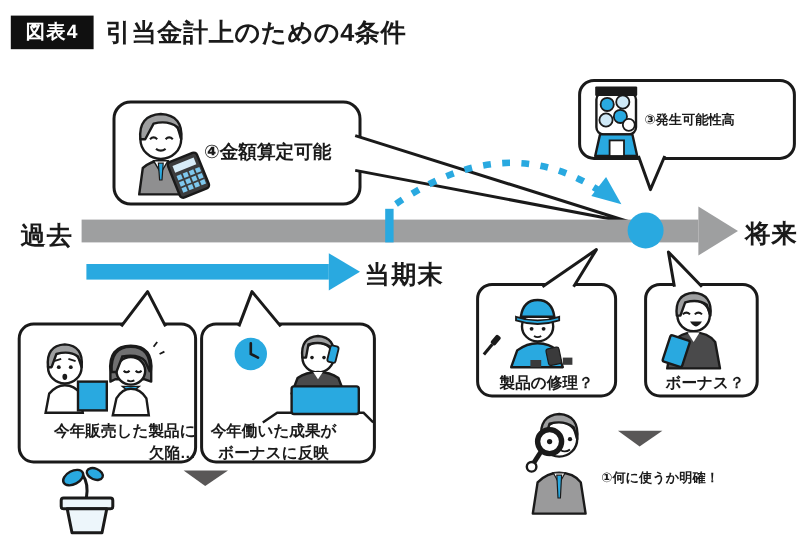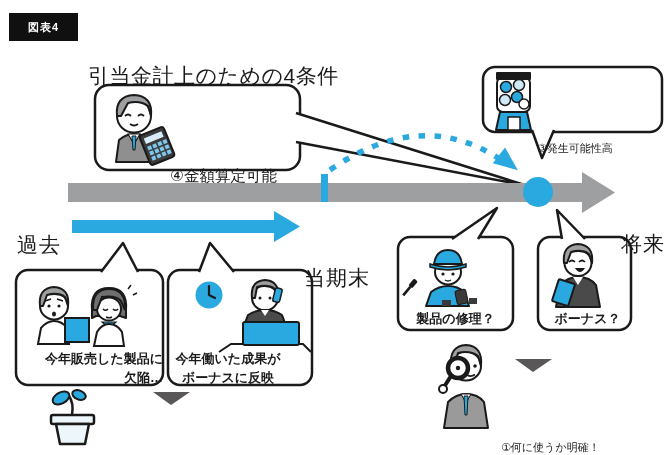--- a/index.html
+++ b/index.html
@@ -1,24 +1,24 @@
 <!DOCTYPE html>
 <html><head>
 <meta charset="utf-8">
 <style>
   html,body{margin:0;padding:0;background:#fff;}
   #canvas{
     position:relative;width:670px;height:455px;background:#fff;overflow:hidden;
     font-family:"Liberation Sans","DejaVu Sans",sans-serif;color:#1a1a1a;
   }
   #art{position:absolute;left:0;top:0;}
-  .txt{position:absolute;font-weight:normal;white-space:nowrap;line-height:1;margin-top:48px;}
+  .txt{position:absolute;font-weight:bold;white-space:nowrap;line-height:1;}
   .badge{
     position:absolute;left:9px;top:13px;width:69px;height:28px;background:#101010;color:#fff;
-    font-weight:bold;font-size:11px;display:flex;align-items:center;justify-content:center;letter-spacing:1px;
+    font-weight:bold;font-size:16px;display:flex;align-items:center;justify-content:center;letter-spacing:1px;
   }
   .title{left:88px;top:17px;font-size:21px;letter-spacing:0.5px;}
   .tl-label{font-size:21px;letter-spacing:1px;}
   .c4{left:170px;top:120px;font-size:15.5px;}
   .c3{left:537px;top:95px;font-size:11px;}
   .bubble-txt{position:absolute;font-weight:bold;font-size:13px;text-align:center;line-height:1.45;}
   .c2{left:99px;top:421px;font-size:16.5px;}
   .c1{left:501px;top:394px;font-size:11px;}
 </style>
 </head>

